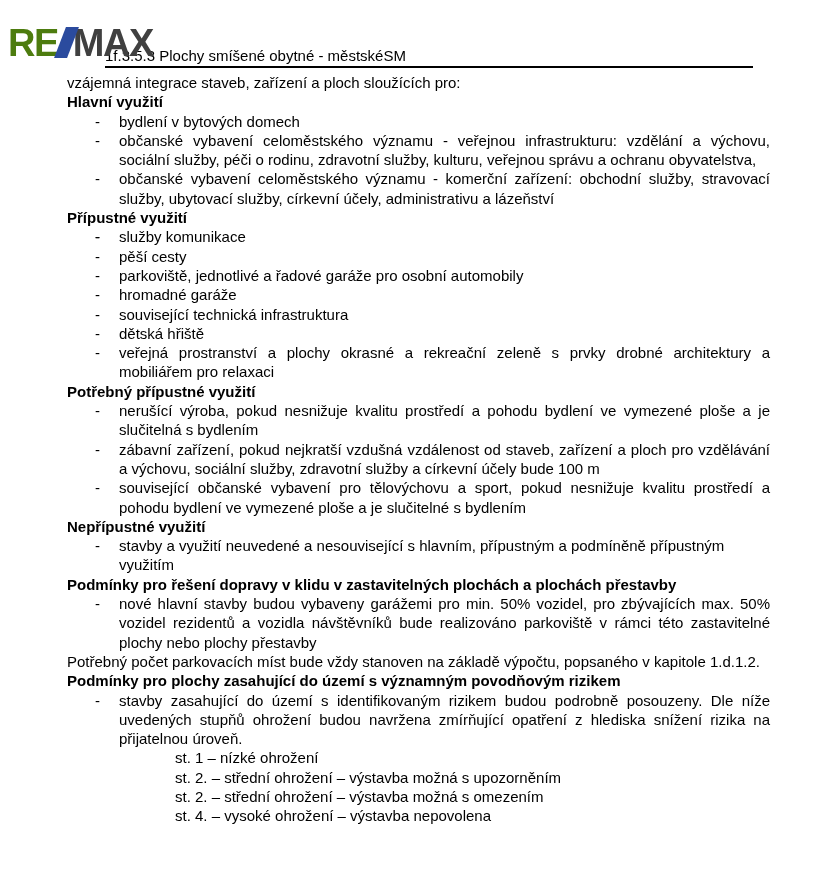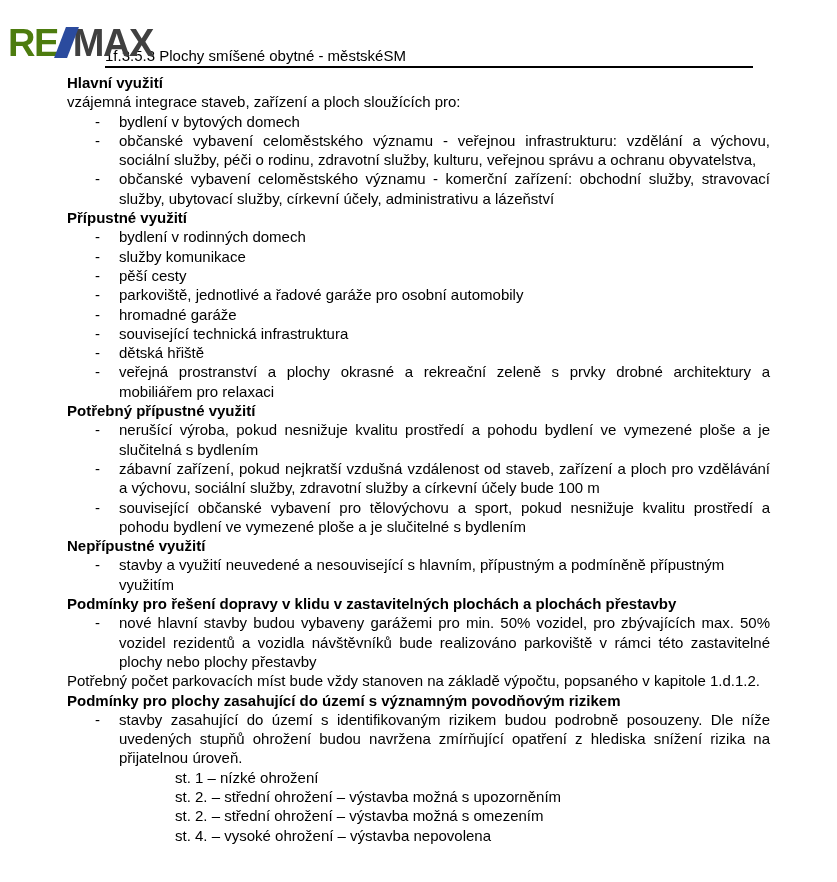--- a/index.html
+++ b/index.html
@@ -58,27 +58,27 @@
 <div class="logo">
   <span class="logo-txt" style="color: #4d7c0f;">RE</span><span class="logo-slash" style="background: rgb(43, 75, 158);"></span><span class="logo-txt" style="color: #404040;">MAX</span>
 </div>
 
 <div class="header">
   <span>1f.3.5.3 Plochy smíšené obytné - městské</span>
   <span>SM</span>
 </div>
 
 <main class="doc" id="doc">
+    <div class="block para">vzájemná integrace staveb, zařízení a ploch sloužících pro:</div>
     <div class="block heading">Hlavní využití</div>
-    <div class="block para">vzájemná integrace staveb, zařízení a ploch sloužících pro:</div>
     <div class="block bullet"><span class="dash">-</span><span>bydlení v bytových domech</span></div>
     <div class="block bullet justify"><span class="dash">-</span><span>občanské vybavení celoměstského významu - veřejnou infrastrukturu: vzdělání a výchovu, sociální služby, péči o rodinu, zdravotní služby, kulturu, veřejnou správu a ochranu obyvatelstva,</span></div>
     <div class="block bullet justify"><span class="dash">-</span><span>občanské vybavení celoměstského významu - komerční zařízení: obchodní služby, stravovací služby, ubytovací služby, církevní účely, administrativu a lázeňství</span></div>
     <div class="block heading">Přípustné využití</div>
-    <div class="block bullet"><span class="dash">-</span><span>bydlení v rodinných domech</span></div>
+    <div class="block bullet"><span class="dash">-</span></div>
     <div class="block bullet"><span class="dash">-</span><span>služby komunikace</span></div>
     <div class="block bullet"><span class="dash">-</span><span>pěší cesty</span></div>
     <div class="block bullet"><span class="dash">-</span><span>parkoviště, jednotlivé a řadové garáže pro osobní automobily</span></div>
     <div class="block bullet"><span class="dash">-</span><span>hromadné garáže</span></div>
     <div class="block bullet"><span class="dash">-</span><span>související technická infrastruktura</span></div>
     <div class="block bullet"><span class="dash">-</span><span>dětská hřiště</span></div>
     <div class="block bullet justify"><span class="dash">-</span><span>veřejná prostranství a plochy okrasné a rekreační zeleně s prvky drobné architektury a mobiliářem pro relaxaci</span></div>
     <div class="block heading">Potřebný přípustné využití</div>
     <div class="block bullet justify"><span class="dash">-</span><span>nerušící výroba, pokud nesnižuje kvalitu prostředí a pohodu bydlení ve vymezené ploše a je slučitelná s bydlením</span></div>
     <div class="block bullet justify"><span class="dash">-</span><span>zábavní zařízení, pokud nejkratší vzdušná vzdálenost od staveb, zařízení a ploch pro vzdělávání a výchovu, sociální služby, zdravotní služby a církevní účely bude 100 m</span></div>

